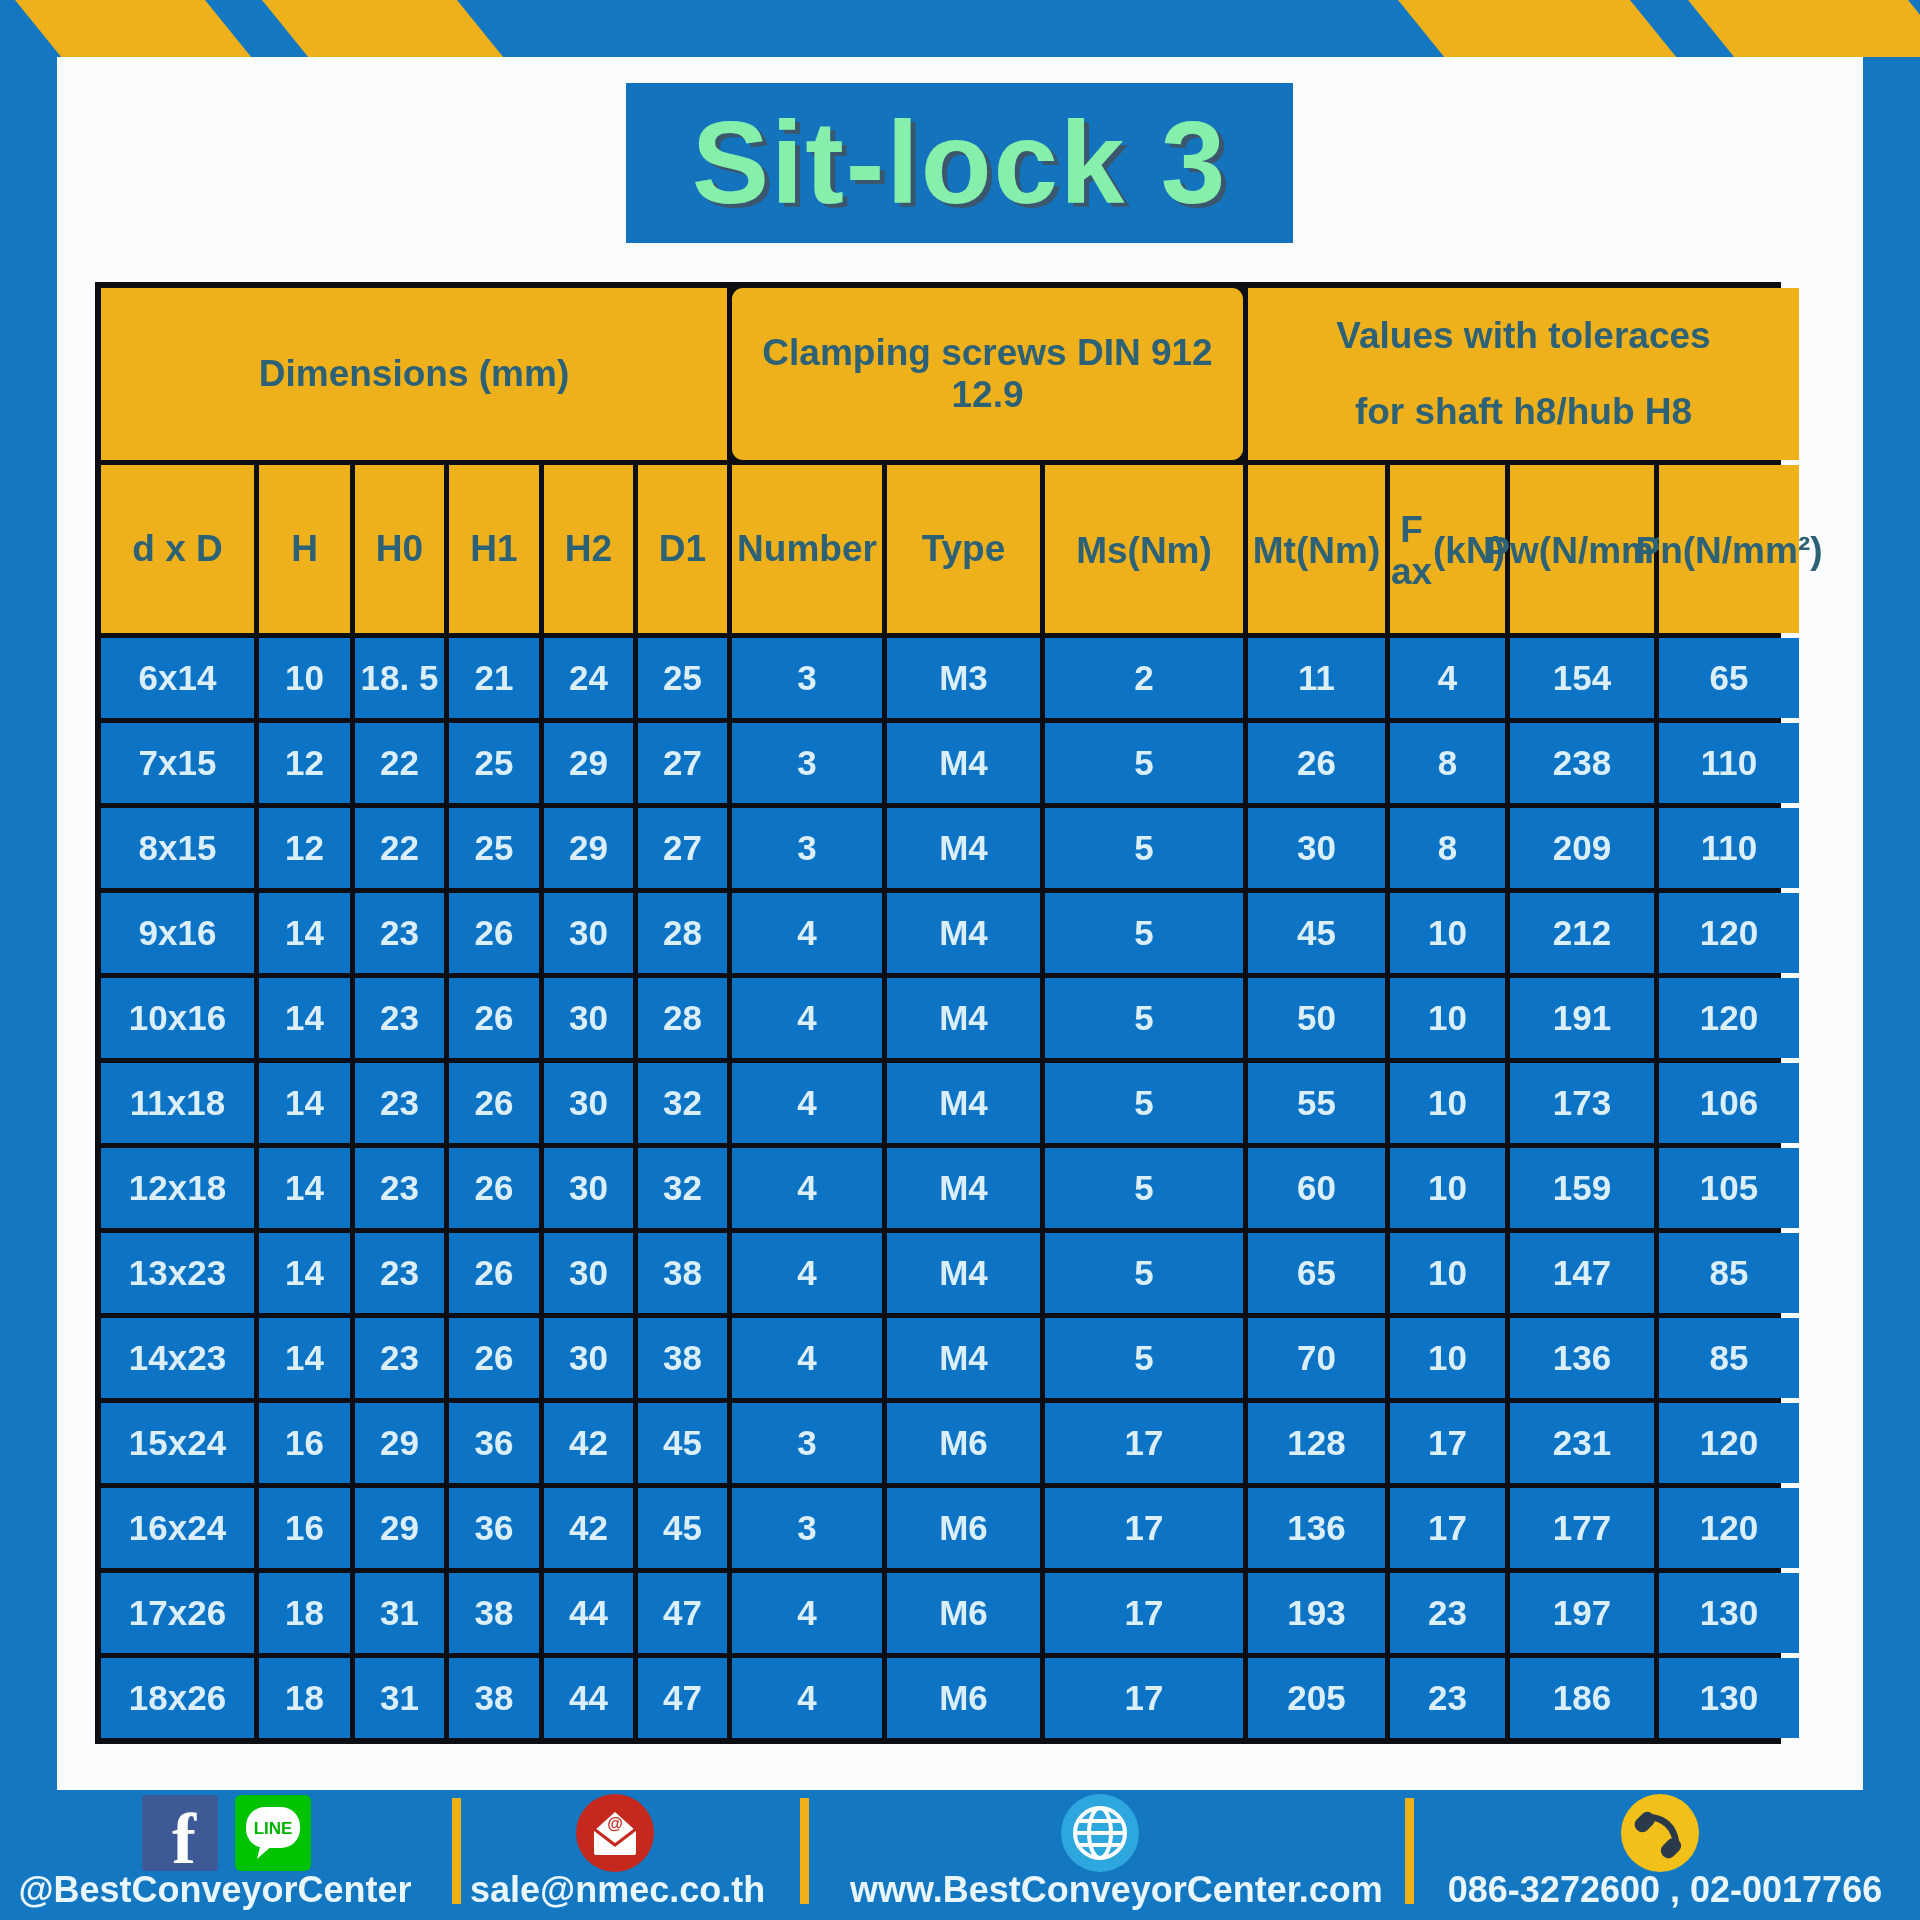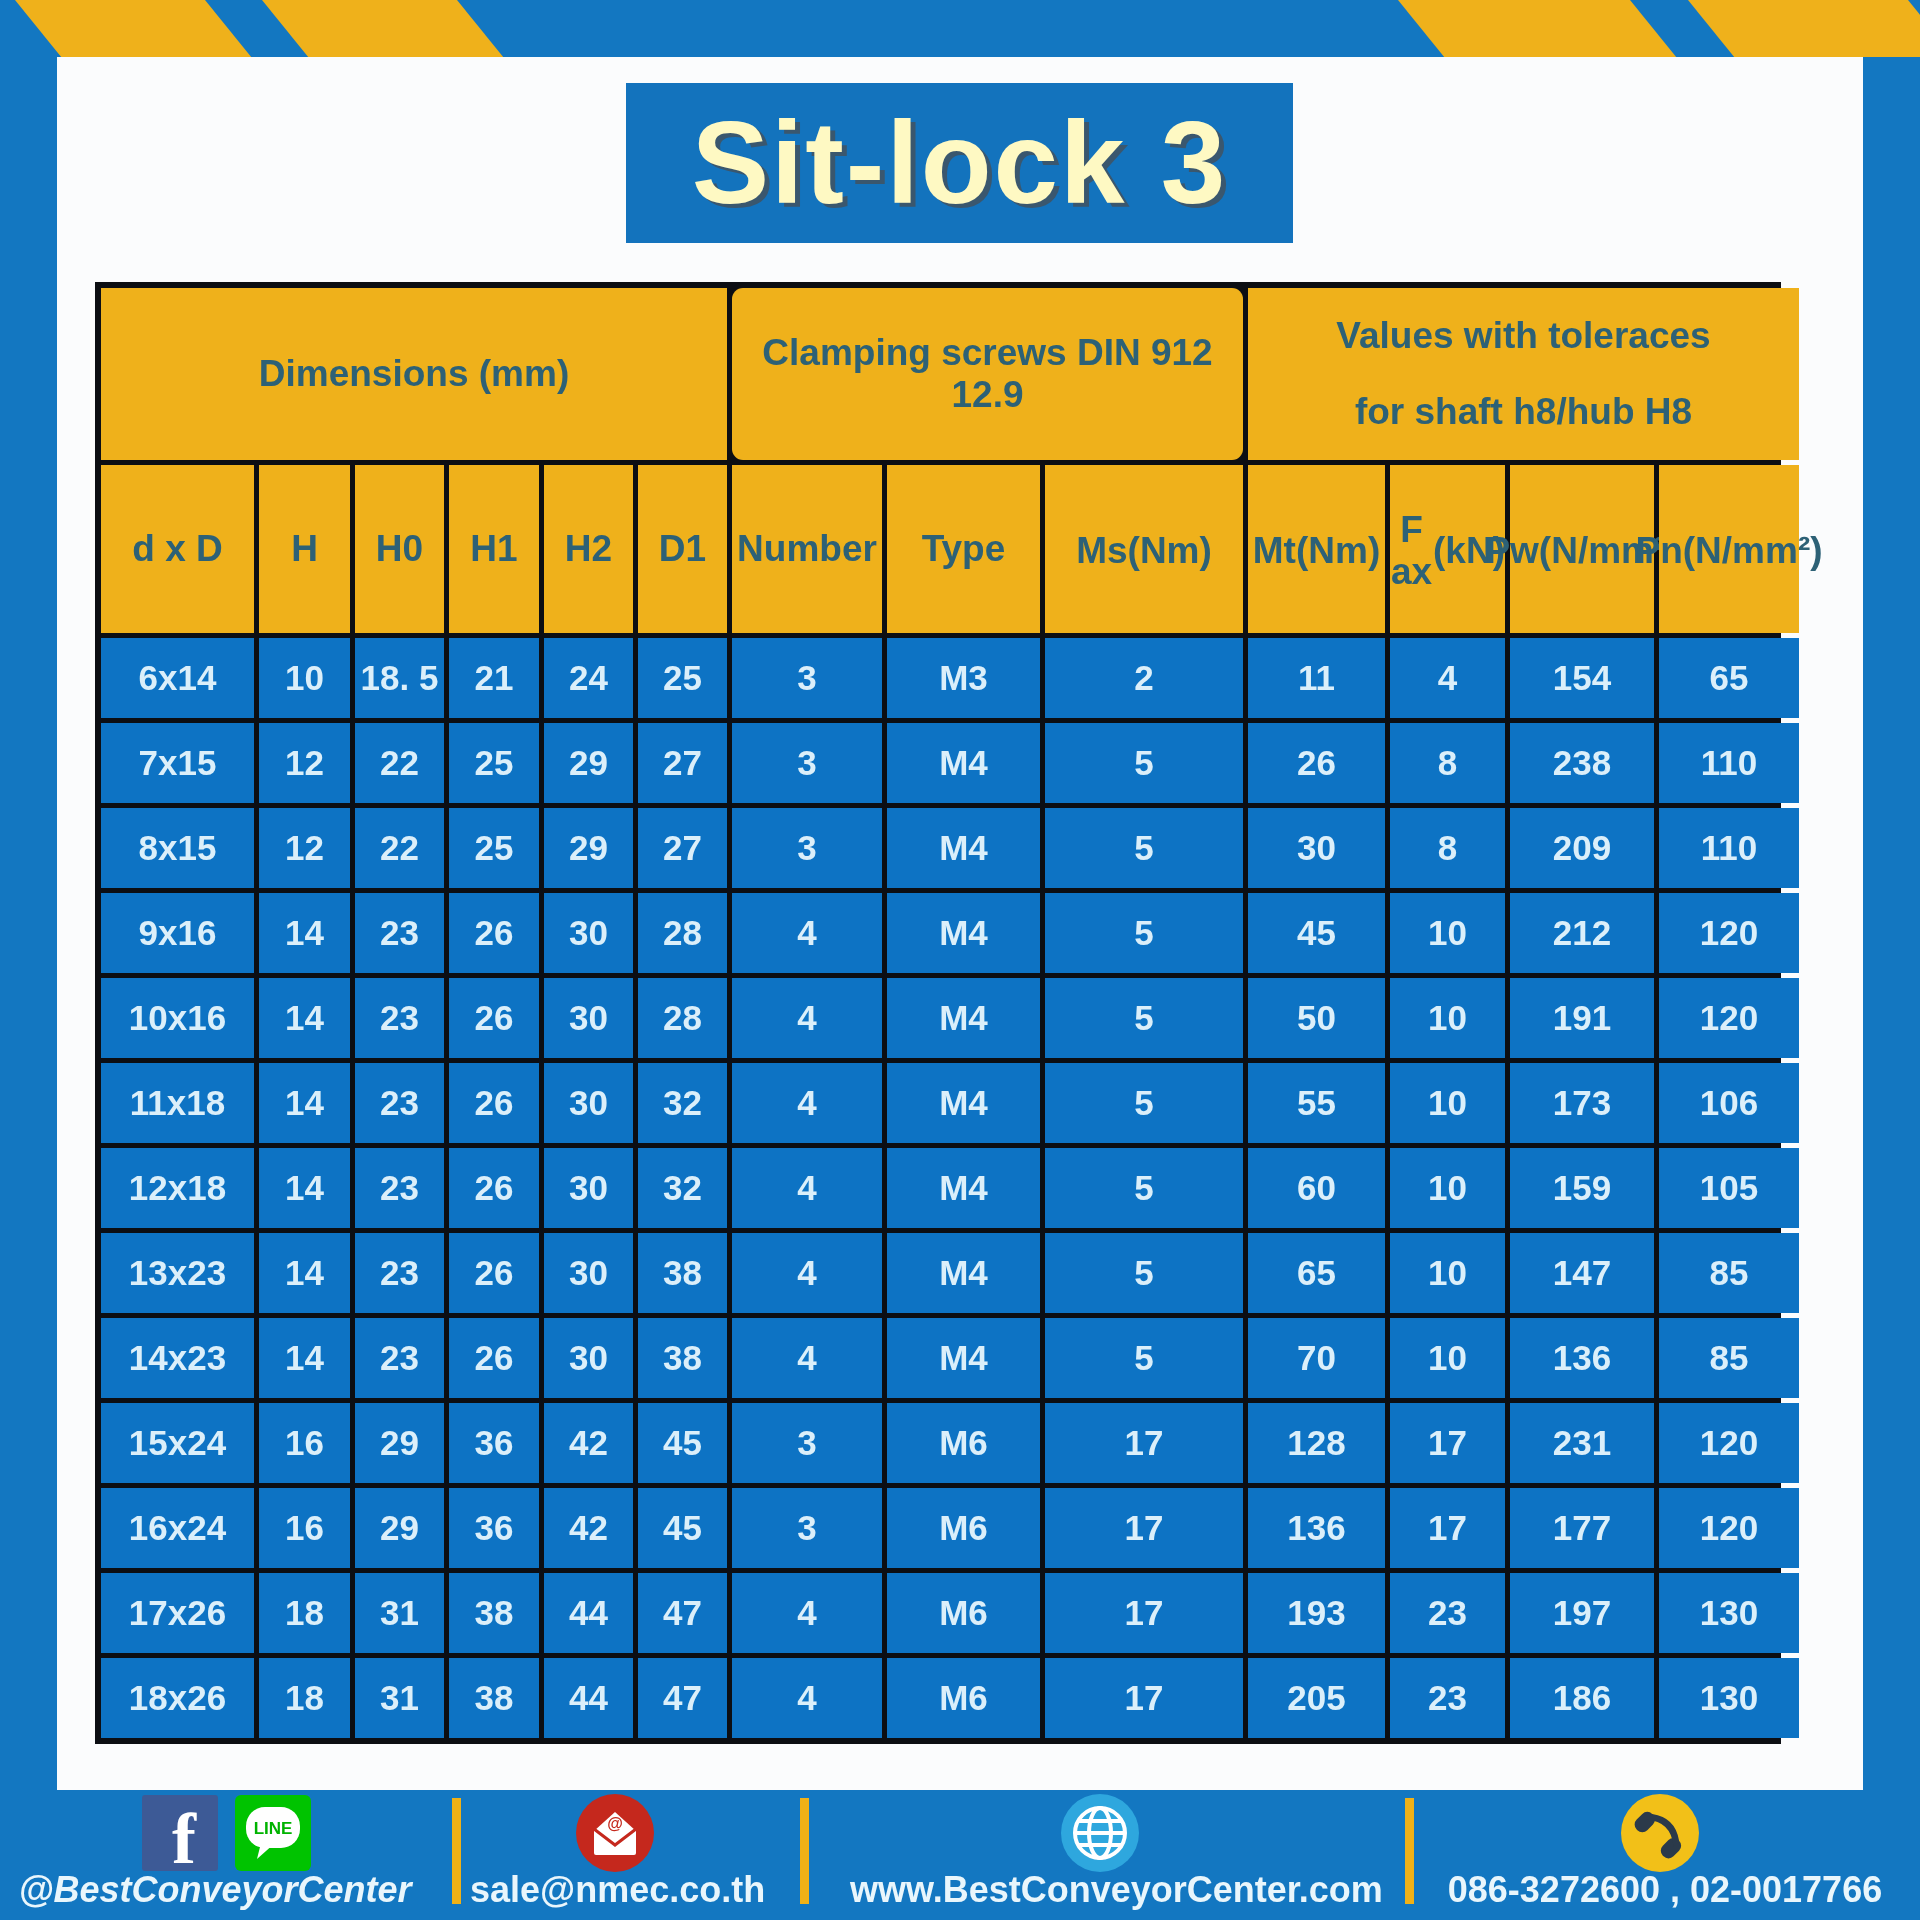--- a/index.html
+++ b/index.html
@@ -16,21 +16,21 @@
   .s3{left:1398px;width:232px;}
   .s4{left:1688px;width:220px;}
   
   .sheet{position:absolute;left:57px;top:57px;width:1806px;height:1733px;background:#fbfcfd;}
   
   .title-box{
     position:absolute;left:626px;top:83px;width:667px;height:160px;
     background:#1373bd;display:flex;align-items:center;justify-content:center;
   }
   .title-box span{
-    font-size:116px;font-weight:bold;letter-spacing:2px;color:#fef9c3;
+    font-size:116px;font-weight:bold;letter-spacing:2px;color:#86efac;
     text-shadow:5px 4px 0 rgba(72,77,84,0.75);
     text-align:right;
   }
   
   .spec-table{
     position:absolute;left:95px;top:282px;width:1686px;height:1462px;
     background:#0c0e13;box-sizing:border-box;padding:6px;
     display:grid;gap:5px;
     grid-template-columns:153px 91px 89px 90px 89px 89px 150px 153px 198px 137px 115px 144px 140px;
     grid-template-rows:172px 168px repeat(13,1fr);
@@ -46,21 +46,21 @@
   .dcell{
     background:#0d73c4;color:#dbeffa;font-size:35px;font-weight:600;
     display:flex;align-items:center;justify-content:center;
   }
   
   .footer{position:absolute;left:0;top:1790px;width:1920px;height:130px;background:#1377c1;}
   .f-text{
     position:absolute;top:78px;height:44px;line-height:44px;text-align:center;
     font-size:36px;font-weight:bold;color:#e9f6fc;white-space:nowrap;
   }
-  .t-fb{left:15px;width:400px;font-style:italic;}
+  .t-fb{left:15px;width:400px;}
   .t-mail{left:470px;width:290px;}
   .t-web{left:850px;width:530px;}
   .t-tel{left:1420px;width:490px;}
   .divider{position:absolute;top:8px;width:9px;height:106px;background:#f0b117;}
   .d1{left:452px;} .d2{left:800px;} .d3{left:1405px;}
   .f-icon{position:absolute;top:3px;width:80px;height:80px;}
   .i-fb{left:140px;} .i-line{left:233px;} .i-mail{left:575px;} .i-web{left:1060px;} .i-tel{left:1620px;}
 </style>
 </head>
 <body>

